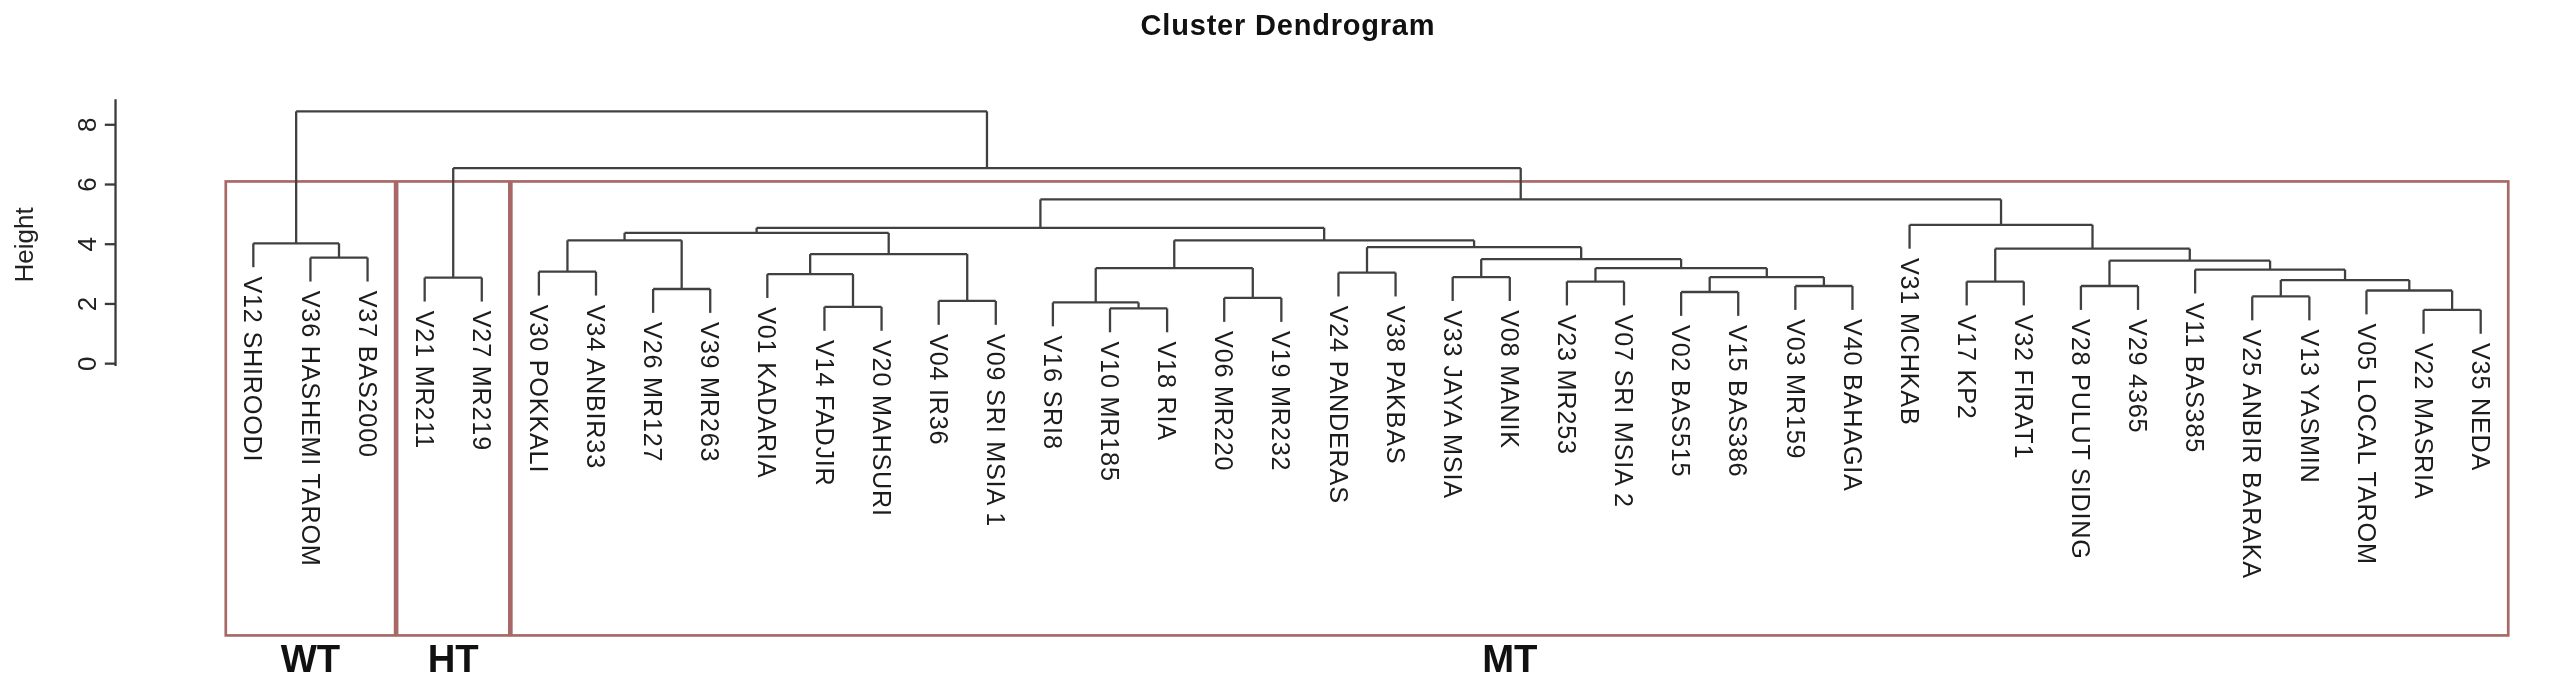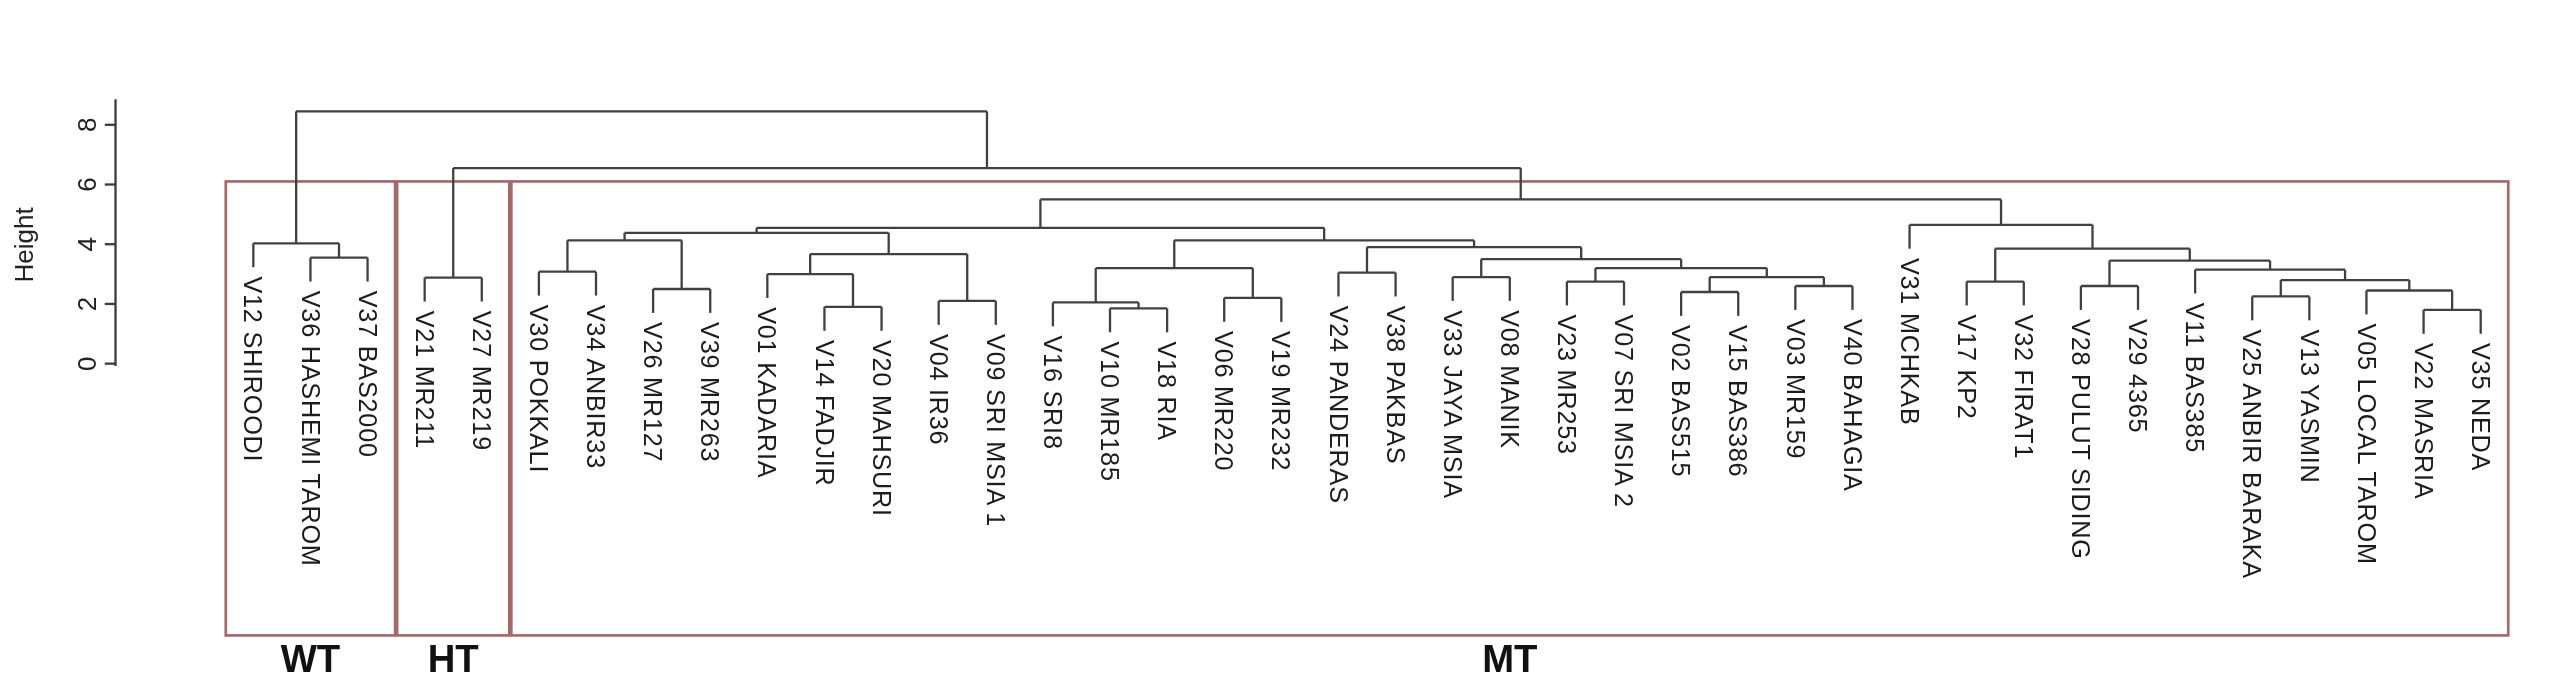--- a/index.html
+++ b/index.html
@@ -23,20 +23,21 @@
   .cluster-box{stroke:#a86868;stroke-width:3.5;fill:none;}
   .leaf-label{font-size:33px;fill:#1c1c1c;letter-spacing:1px;}
   .tick-label{font-size:34px;fill:#222222;}
   .group-label{font-size:50px;font-weight:bold;fill:#111111;}
   .ylab{font-size:34px;fill:#222222;}
 </style>
 </head>
 <body>
 
 <div id="stage">
+  <div id="chart-title">Cluster Dendrogram</div>
   <svg id="dendro-svg" width="2576" height="676" viewBox="0 0 3363 883">
       <rect x="294" y="237" width="221.20000000000005" height="593" class="cluster-box"></rect>
       <text x="404.6" y="878" text-anchor="middle" class="group-label">WT</text>
       <rect x="517.8" y="237" width="146.60000000000002" height="593" class="cluster-box"></rect>
       <text x="591.0999999999999" y="878" text-anchor="middle" class="group-label">HT</text>
       <rect x="667" y="237" width="2608.3999999999996" height="593" class="cluster-box"></rect>
       <text x="1971.1999999999998" y="878" text-anchor="middle" class="group-label">MT</text>
       <line x1="150" y1="129.79999999999995" x2="150" y2="478" class="axis-line"></line>
       <line x1="136" y1="475" x2="150" y2="475" class="axis-line"></line>
       <text transform="translate(112 475) rotate(-90)" text-anchor="middle" dy="0.35em" class="tick-label">0</text>

